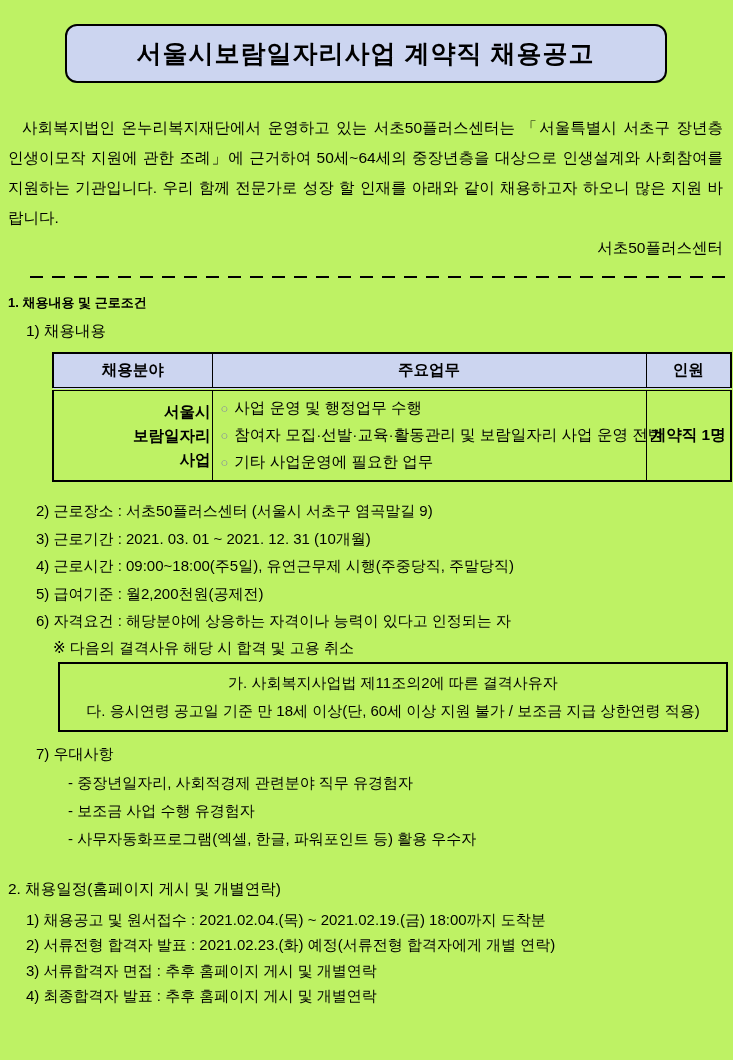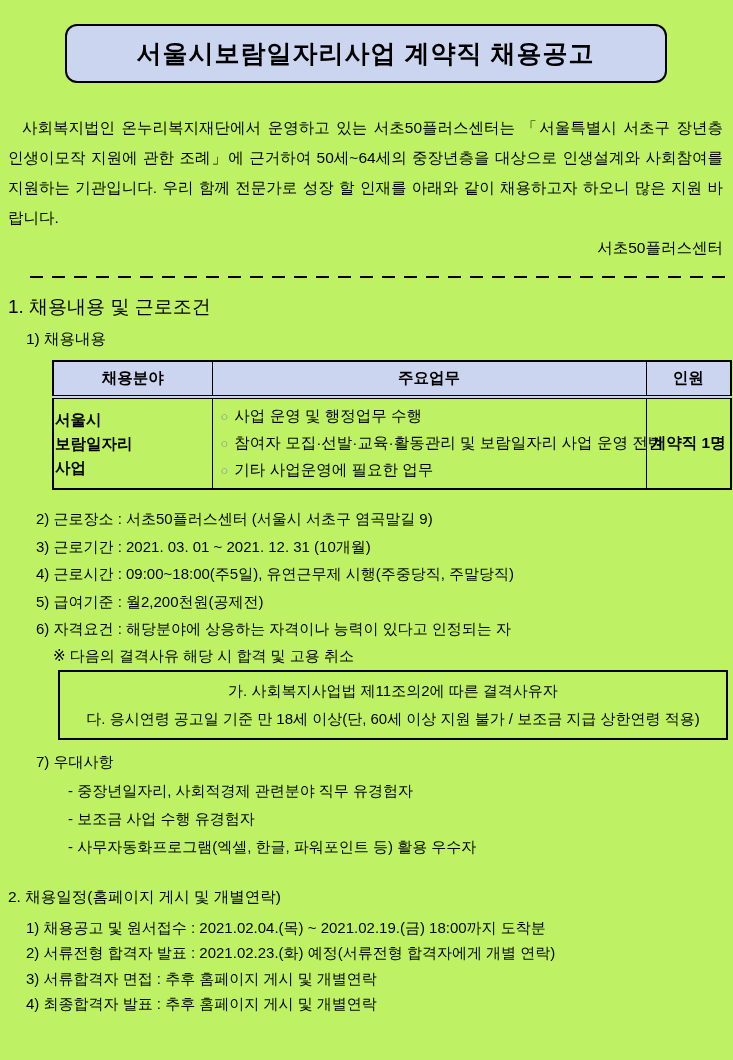--- a/index.html
+++ b/index.html
@@ -49,42 +49,42 @@
     font-size:15.5px;
   }
 
   .separator {
     height:2px;
     width:695px;
     margin:16px 0 0 22px;
     background:repeating-linear-gradient(to right,#000 0 13px,transparent 13px 22px);
   }
 
-  .s1-heading { margin:16px 0 0 0; font-size:19px; }
+  .s1-heading { margin:16px 0 0 0; font-size:13px;font-weight:bold; }
   .s1-sub     { margin:9px 0 0 18px; font-size:15.5px; }
 
   
   table.recruit {
     border-collapse:collapse;
     table-layout:fixed;
     width:678px;
     margin:10px 0 0 44px;
     border:2px solid #000;
     font-size:15.5px;
   }
   table.recruit th, table.recruit td { border:1.5px solid #000; }
   table.recruit thead th {
     background:#ccd5f0;
     font-weight:bold;
     height:31px;
     border-bottom:4px double #000;
     text-align:center;
   }
   td.field-cell {
-    text-align:left;
+    text-align:right;
     vertical-align:middle;
     font-weight:bold;
     line-height:24px;
   }
   td.duties-cell { padding:4px 8px; }
   .duty-line { line-height:26px; white-space:nowrap; }
   .duty-line .bullet { color:#7a7aa8; margin-right:6px; font-size:13px; }
   td.headcount-cell {
     text-align:center;
     vertical-align:middle;

